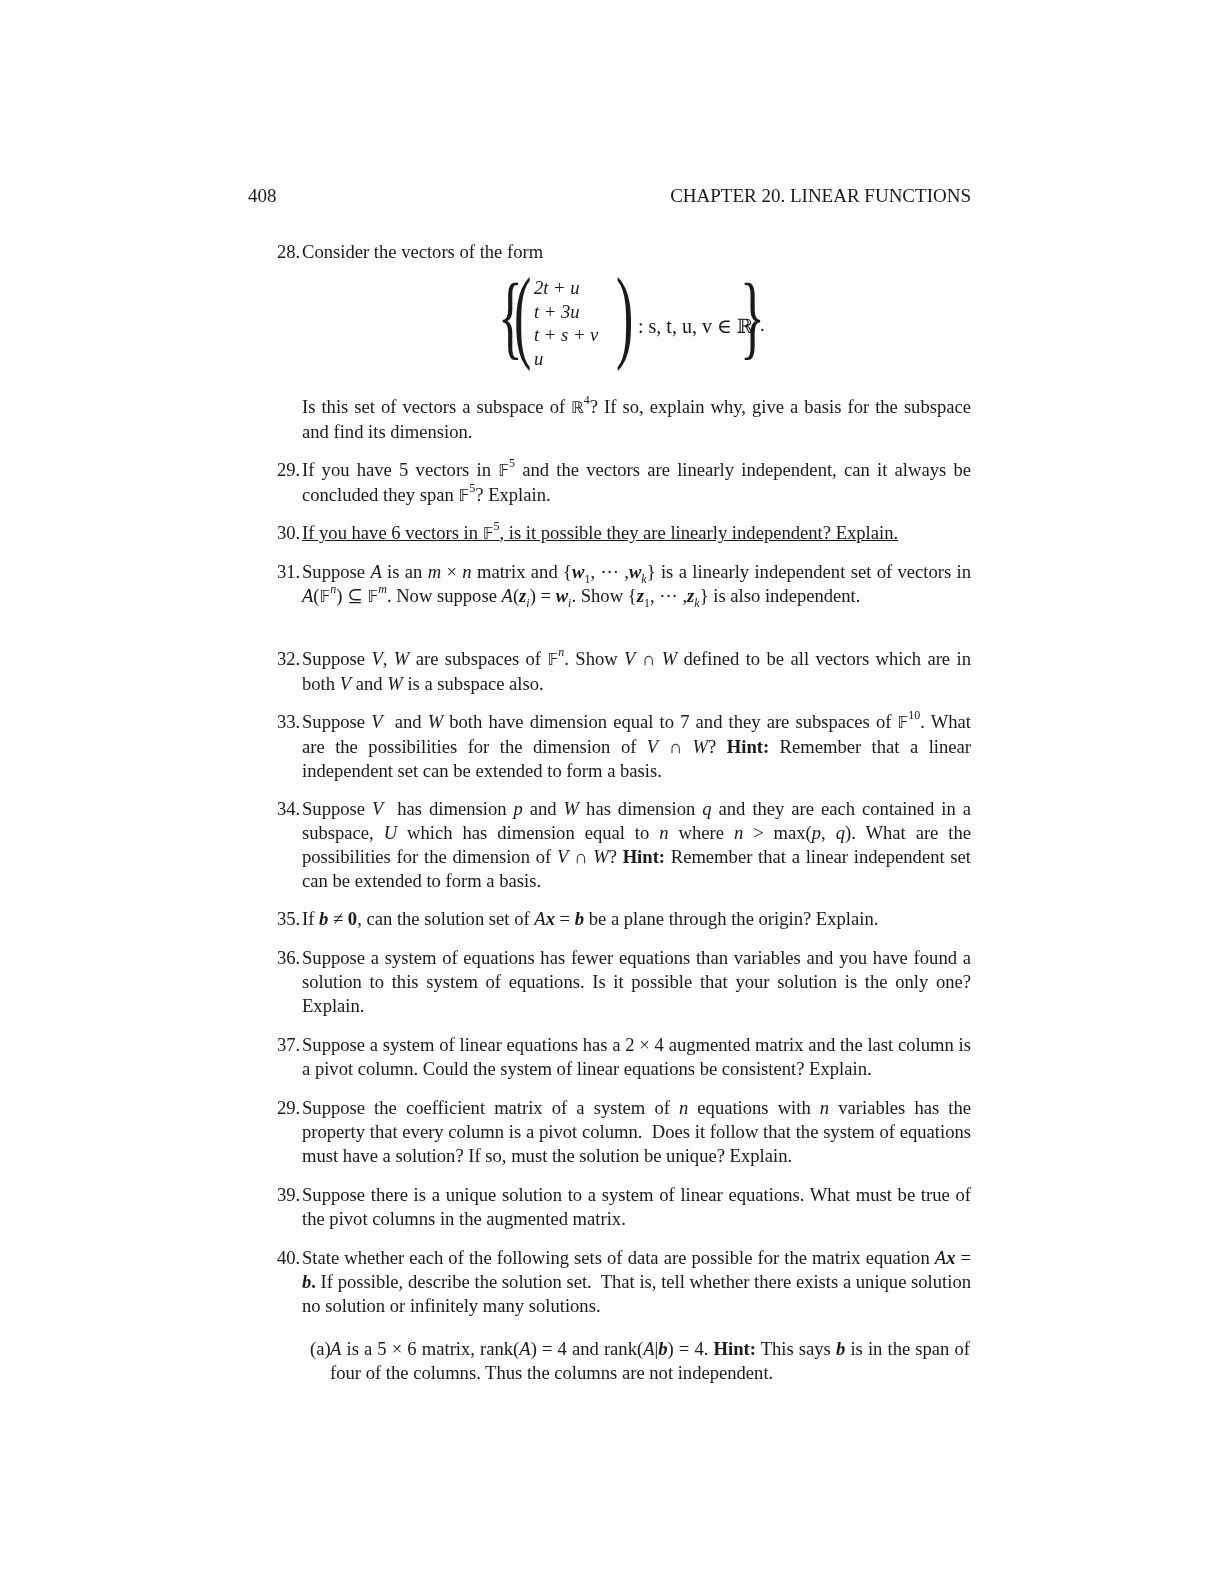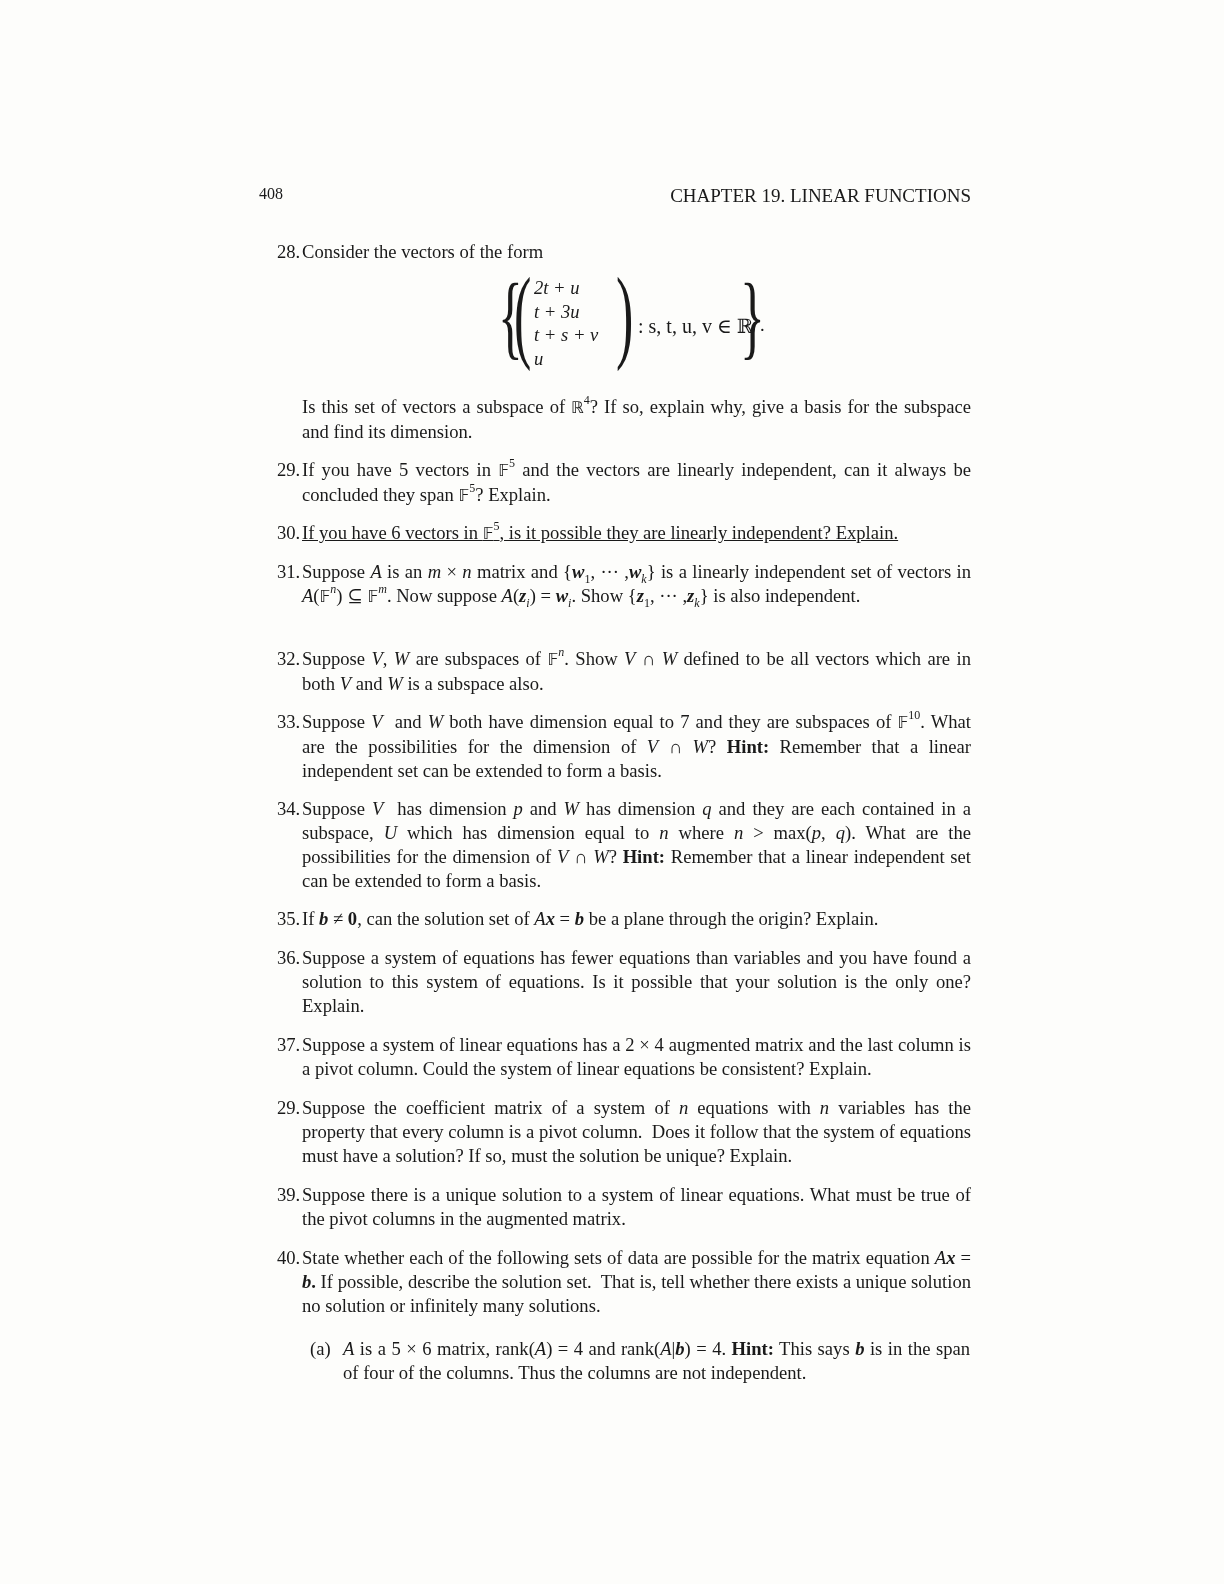--- a/index.html
+++ b/index.html
@@ -1,42 +1,42 @@
 <!DOCTYPE html>
 <html><head>
 <meta charset="utf-8">
 <style>
   html, body { margin:0; padding:0; }
   body { width:1224px; height:1584px; background:#fdfdfb; position:relative; overflow:hidden;
          font-family:"Liberation Serif","DejaVu Serif",serif; color:#1a1a1a; }
-  .page-num { position:absolute; left:259px; top:185px; font-size:16px; }
+  .page-num { position:absolute; left:248px; top:185px; font-size:19px; }
   .running-head { position:absolute; right:253px; top:185px; font-size:19px; }
   .problem { position:absolute; left:265px; width:706px; font-size:18.6px; line-height:24px; }
   .problem .num { position:absolute; left:12px; top:0; }
   .problem .body { margin-left:37px; text-align:justify; }
   i { font-style:italic; }
   b { font-weight:bold; }
   .bb { font-family:"DejaVu Sans",sans-serif; font-size:16px; }
   sup { font-size:12px; line-height:0; position:relative; top:-2px; vertical-align:super; }
   sub { font-size:12px; line-height:0; vertical-align:sub; }
   .bi { font-weight:bold; font-style:italic; }
   .display { position:absolute; left:504px; top:276px; height:100px; width:290px; }
   .brace { position:absolute; font-size:94px; top:-14px; transform:scaleX(0.55); transform-origin:left; font-family:"Liberation Serif",serif; }
   .paren { position:absolute; font-size:104px; top:-22px; transform:scaleX(0.5); transform-origin:left; font-weight:100; }
   .vec { position:absolute; left:30px; top:0; width:82px; text-align:left; font-size:18.6px; line-height:23.7px; font-style:italic; }
   .cond { position:absolute; left:134px; top:38px; font-size:20px; white-space:nowrap; }
   .sub-item { position:absolute; left:310px; width:660px; font-size:18.6px; line-height:24px; }
   .sub-item .lbl { position:absolute; left:0; top:0; }
-  .sub-item .body { margin-left:33px; text-align:justify; }
+  .sub-item .body { margin-left:20px; text-align:justify; }
 </style>
 </head>
 <body>
 
 <div class="page-num">408</div>
-<div class="running-head">CHAPTER 19.  LINEAR FUNCTIONS</div>
+<div class="running-head">CHAPTER 20.  LINEAR FUNCTIONS</div>
 
 <div class="problem" style="top:240px;">
   <span class="num">28.</span>
   <div class="body">Consider the vectors of the form</div>
 </div>
 
 <div class="display">
   <span class="brace" style="left:-6px;">{</span>
   <span class="paren" style="left:10px;">(</span>
   <div class="vec">

